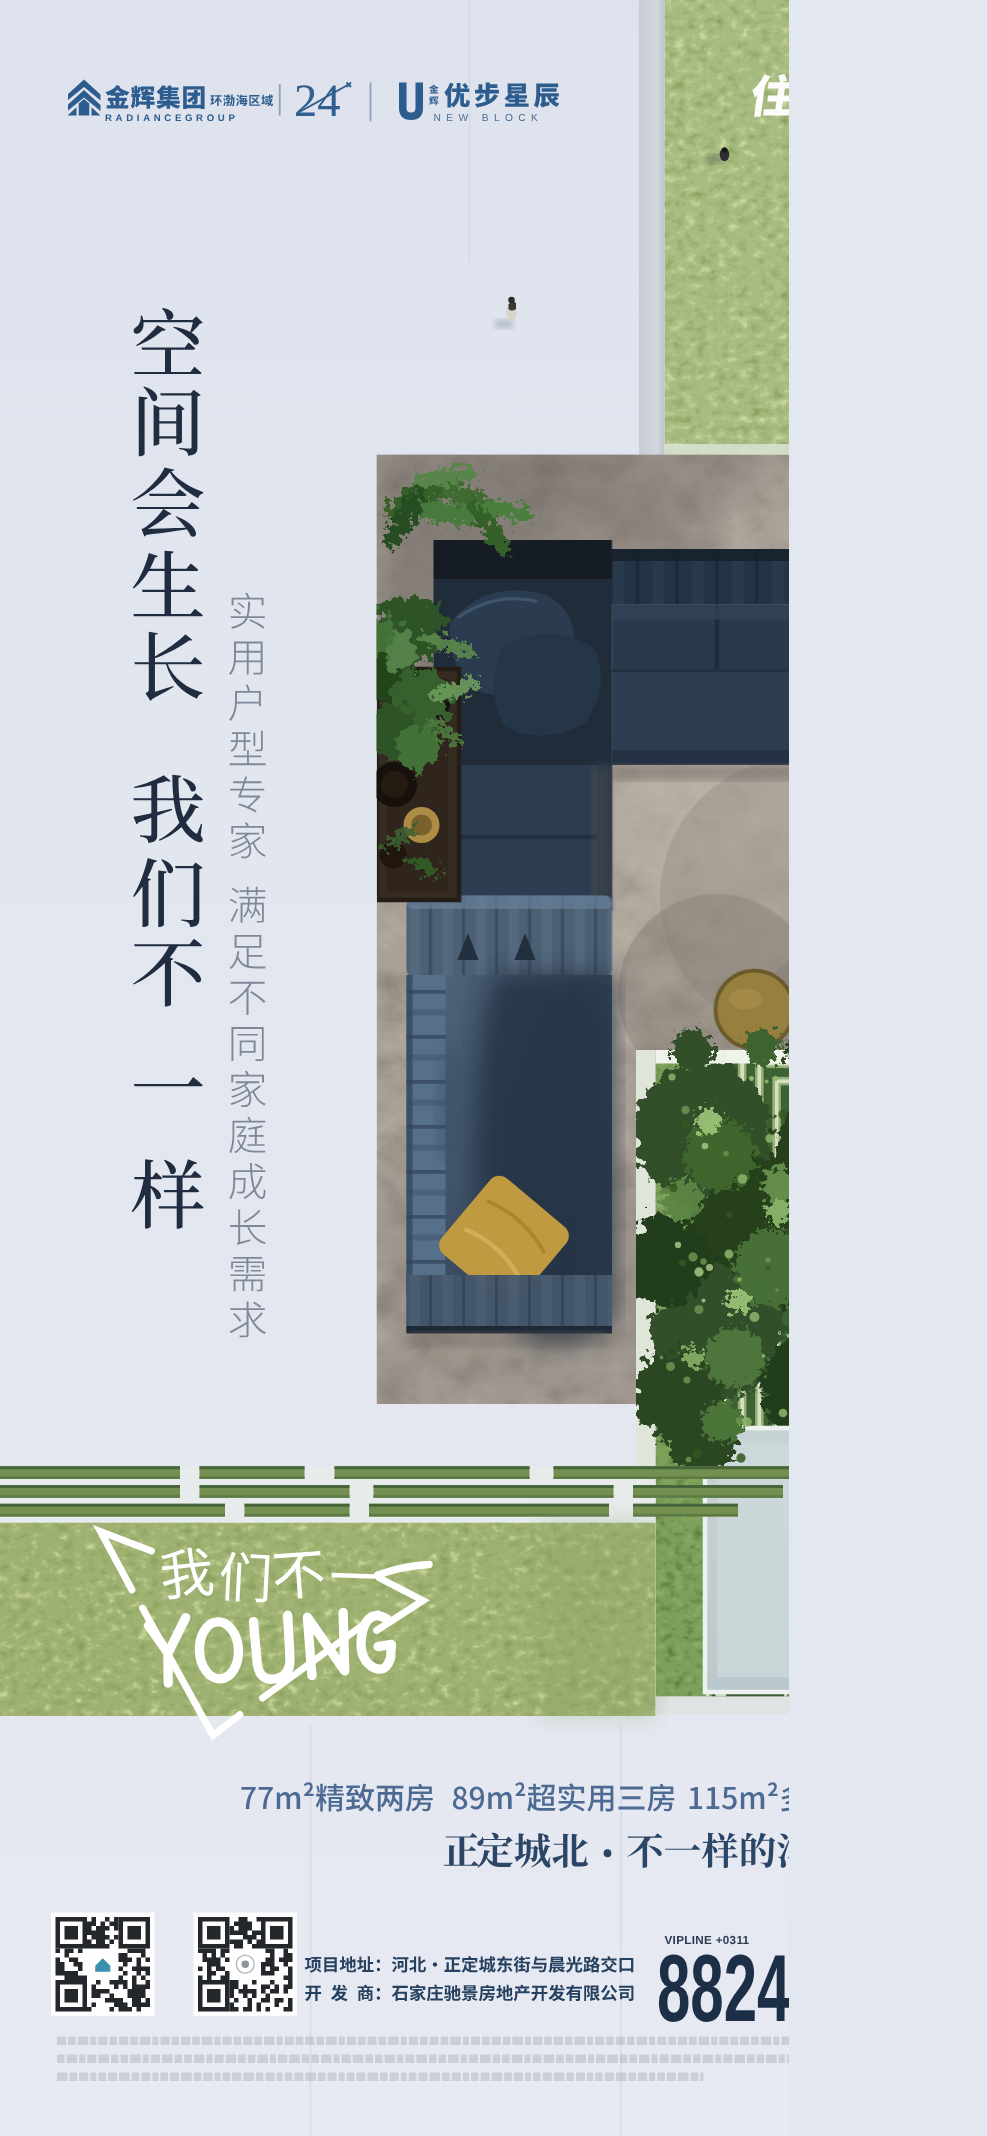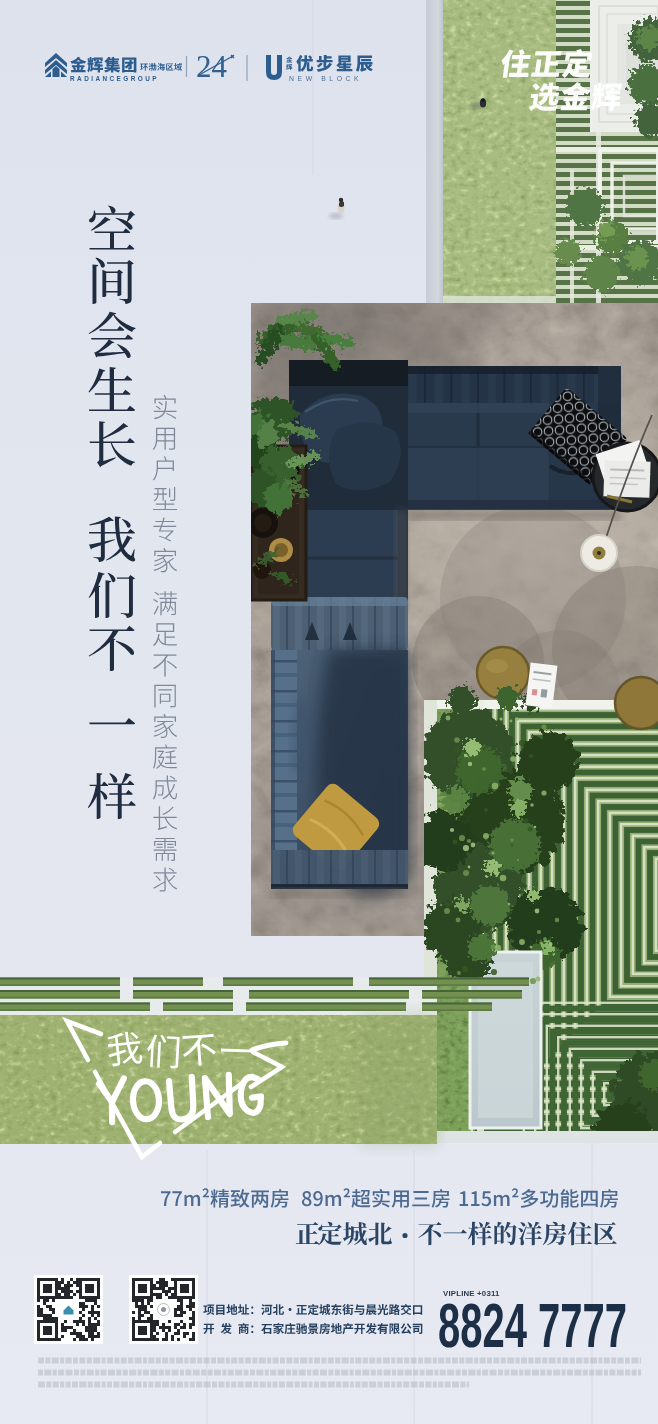--- a/index.html
+++ b/index.html
@@ -1,16 +1,16 @@
 <!DOCTYPE html>
 <html><head><meta charset="utf-8">
 <style>
 html,body{margin:0;padding:0;background:#e3e7f0;}
 *{box-sizing:border-box;}
-#poster{position:relative;width:658px;height:1424px;overflow:hidden;font-family:"Liberation Sans",sans-serif;}
+#poster{position:relative;width:526px;height:1424px;overflow:hidden;font-family:"Liberation Sans",sans-serif;}
 </style></head>
 <body>
 <div id="poster"><svg width="658" height="1424" viewBox="0 0 658 1424">
       <defs>
 <linearGradient id="bgG" x1="0" y1="0" x2="0" y2="1">
  <stop offset="0" stop-color="#dde2ed"></stop>
           <stop offset="0.35" stop-color="#e2e6ef"></stop>
  <stop offset="0.75" stop-color="#e4e7f0"></stop>
           <stop offset="1" stop-color="#e7eaf2"></stop>
 </linearGradient>

